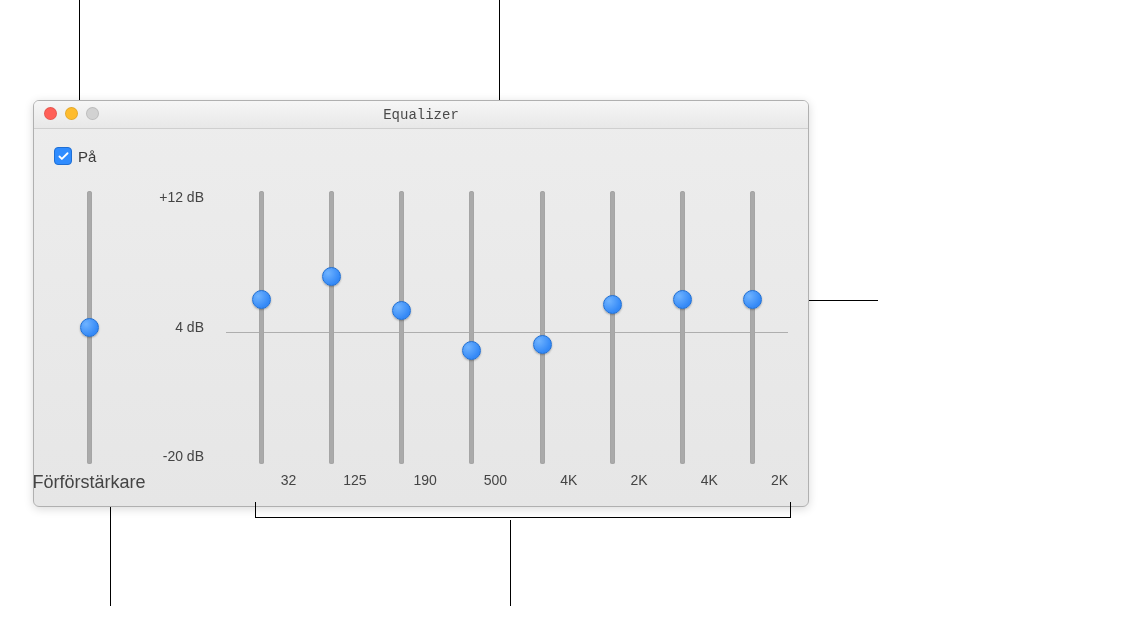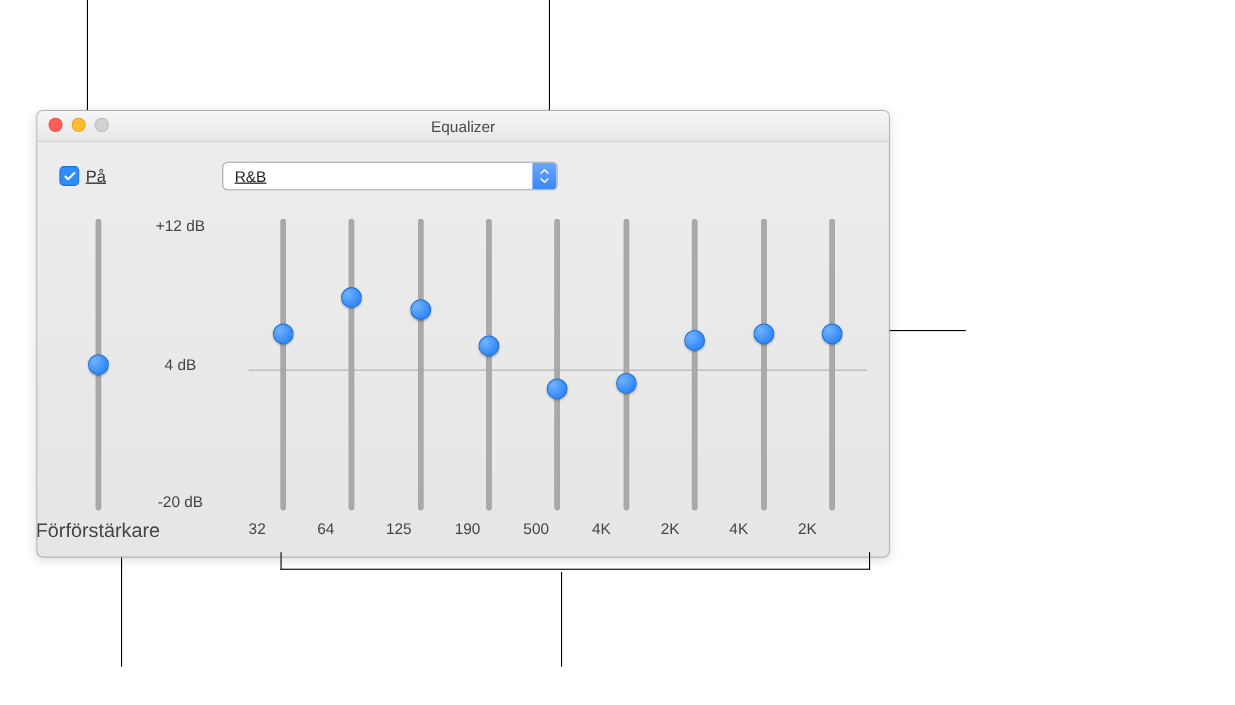--- a/index.html
+++ b/index.html
@@ -50,36 +50,36 @@
   .tl {
     width: 13px; height: 13px; border-radius: 50%;
     border: 0.5px solid rgba(0,0,0,0.1);
   }
   .tl.red { background: #ff5f57; }
   .tl.yellow { background: #febc2e; }
   .tl.green { background: #d2d2d2; }
   .titlebar-title {
     font-size: 14px;
     color: #4a4a4a;
+    font-family: Liberation Mono, monospace;
   }
 
   .window-body {
     padding: 16px 20px 12px 20px;
     height: calc(100% - 28px);
     display: flex;
     flex-direction: column;
   }
 
   .top-row {
     display: flex;
     align-items: center;
     gap: 6px;
     margin-bottom: 18px;
     margin-top: 2px;
-    text-decoration: underline;
   }
 
   .checkbox {
     width: 18px; height: 18px;
     border-radius: 4px;
     background: #2f8cff;
     border: 1px solid #1f6fd4;
     display: flex; align-items: center; justify-content: center;
   }
   .checkbox svg { width: 13px; height: 13px; }
@@ -129,39 +129,39 @@
     display: flex;
     flex-direction: column;
     align-items: center;
     width: 70px;
   }
 
   .db-labels-col {
     display: flex;
     flex-direction: column;
     justify-content: space-between;
-    align-items: center;
+    align-items: flex-end;
     width: 80px;
     padding-bottom: 30px;
     padding-top: 6px;
     font-size: 14px;
     color: #444;
   }
 
   .band-cols {
     flex: 1;
     display: flex;
     position: relative;
     margin-left: 22px;
   }
   .band-col {
     flex: 1;
     display: flex;
     flex-direction: column;
-    align-items: flex-start;
+    align-items: flex-end;
   }
 
   .slider-track-wrap {
     position: relative;
     flex: 1;
     width: 100%;
     display: flex;
     align-items: center;
     justify-content: center;
     margin-top: 8px;
@@ -250,31 +250,20 @@
   <div class="window-body">
 
     <div class="top-row">
       <div class="checkbox">
         <svg viewBox="0 0 16 16">
             <path d="M3 8l3 3 7-7" stroke="#fff" stroke-width="2.2" fill="none" stroke-linecap="round" stroke-linejoin="round"></path>
           </svg>
       </div>
       <span class="checkbox-label">På</span>
 
-      <div class="preset-select">
-        <span class="value">R&amp;B</span>
-        <div class="stepper">
-          <svg viewBox="0 0 10 6">
-              <path d="M1 5l4-4 4 4" stroke="#fff" stroke-width="1.6" fill="none" stroke-linecap="round" stroke-linejoin="round"></path>
-            </svg>
-          <svg viewBox="0 0 10 6">
-              <path d="M1 1l4 4 4-4" stroke="#fff" stroke-width="1.6" fill="none" stroke-linecap="round" stroke-linejoin="round"></path>
-            </svg>
-        </div>
-      </div>
     </div>
 
     <div class="sliders-area">
 
       <div class="preamp-col">
         <div class="slider-track-wrap">
           <div class="slider-track">
             <div class="slider-knob" style="top:50%;"></div>
           </div>
         </div>
@@ -294,28 +283,20 @@
             <div class="slider-track-wrap">
               <div class="slider-track">
                 <div class="slider-knob" style="top: 39.5833%;"></div>
               </div>
             </div>
             <div class="freq-label">32</div>
           </div>
           <div class="band-col">
             <div class="slider-track-wrap">
               <div class="slider-track">
-                <div class="slider-knob" style="top: 27.0833%;"></div>
-              </div>
-            </div>
-            <div class="freq-label">64</div>
-          </div>
-          <div class="band-col">
-            <div class="slider-track-wrap">
-              <div class="slider-track">
                 <div class="slider-knob" style="top: 31.25%;"></div>
               </div>
             </div>
             <div class="freq-label">125</div>
           </div>
           <div class="band-col">
             <div class="slider-track-wrap">
               <div class="slider-track">
                 <div class="slider-knob" style="top: 43.75%;"></div>
               </div>

